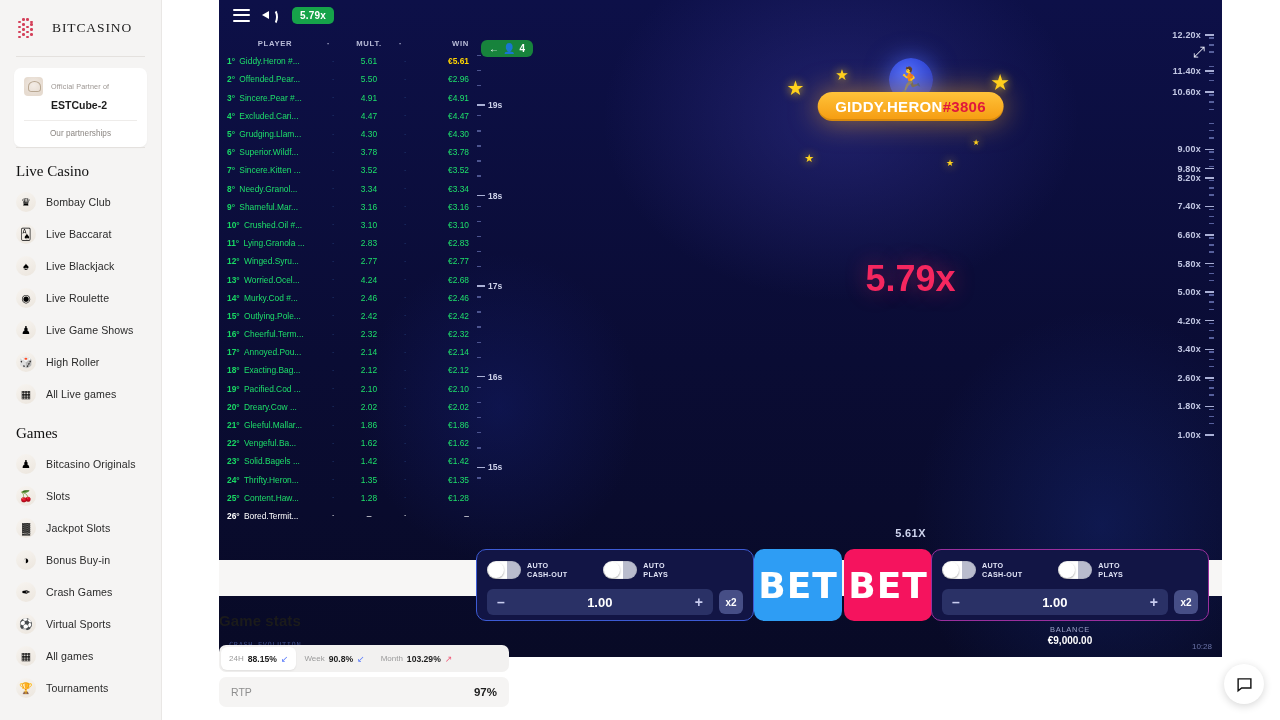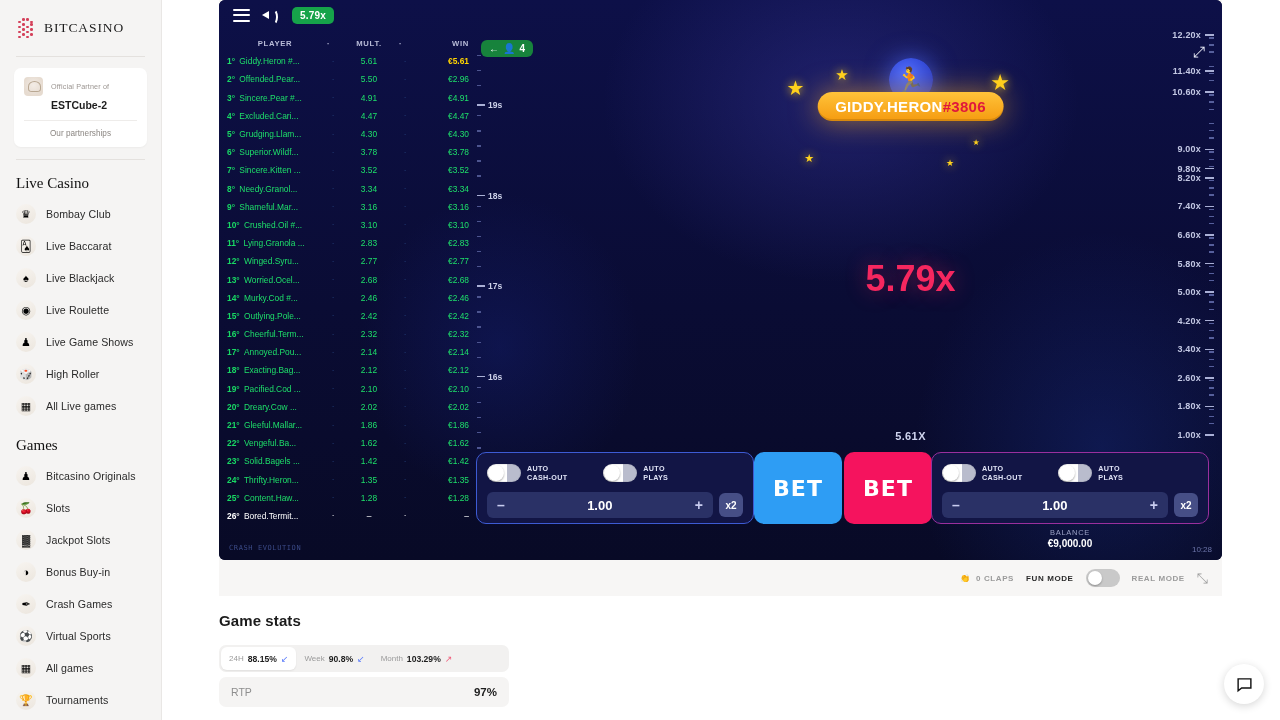--- a/index.html
+++ b/index.html
@@ -13,34 +13,34 @@
 
   
   .sidebar {
     width: 162px; height: 720px;
     background: #f5f4f3;
     border-right: 1px solid #e9e7e5;
     padding: 0 14px;
     overflow: hidden;
     flex: 0 0 162px;
   }
-  .brand { display: flex; align-items: center; gap: 8px; height: 56px; padding-left: 4px; }
+  .brand { display: flex; align-items: center; gap: 16px; height: 56px; padding-left: 4px; }
   .brand-mark { width: 18px; height: 20px; position: relative; flex: 0 0 18px; }
   .brand-mark i {
     position: absolute; width: 2.6px; height: 2.6px; border-radius: 50%;
     background: #d4415a;
   }
   .brand-name {
     font-family: "Liberation Serif", serif;
     font-size: 13.5px; letter-spacing: 0.9px; color: #1c1c1c; font-weight: 400;
   }
   .hr { height: 1px; background: #e4e1de; margin: 0 2px; }
 
   .partner-card {
-    background: #fff; border-radius: 7px; margin: 11px 0 12px;
+    background: #fff; border-radius: 7px; margin: 11px 0 0;
     padding: 9px 10px 0; box-shadow: 0 1px 2px rgba(0,0,0,.04);
   }
   .partner-top { display: flex; align-items: center; gap: 8px; }
   .partner-logo {
     width: 19px; height: 19px; border-radius: 4px; flex: 0 0 19px;
     background: radial-gradient(circle at 50% 42%, #f3ece6 0%, #e6dbd0 70%);
     position: relative;
   }
   .partner-logo::after {
     content: ""; position: absolute; left: 4px; top: 4px; width: 11px; height: 9px;
@@ -68,23 +68,23 @@
   .nav-label { font-size: 10.6px; color: #2a2a2a; letter-spacing: .1px; }
 
   
   .main { flex: 1; position: relative; background: #fff; overflow: hidden; }
 
   .game-shell {
     position: absolute; left: 57px; top: 0; width: 1003px; height: 596px;
     background: #f7f6f5;
   }
   .game-frame {
-    position: absolute; left: 0; top: 0; width: 1003px; height: 560px;
+    position: absolute; left: 0; top: 0; width: 1003px; height: 657px;
     background: #0a0f3d; overflow: hidden;
-    border-radius: 6px;
+    border-radius: 0;
   }
   .game-frame::before {
     content: ""; position: absolute; inset: 0;
     background:
       radial-gradient(ellipse 340px 260px at 62% 18%, rgba(62,60,170,.40), transparent 70%),
       radial-gradient(ellipse 260px 300px at 88% 80%, rgba(30,60,170,.28), transparent 72%),
       radial-gradient(ellipse 200px 220px at 28% 62%, rgba(25,40,140,.30), transparent 70%),
       linear-gradient(180deg,#0d1048 0%, #0a0c34 55%, #080a26 100%);
   }
 
@@ -227,21 +227,21 @@
   }
   .amt-field .sgn { color: #c9cdf0; font-size: 14px; font-weight: 700; cursor: pointer; }
   .amt-val { color: #fff; font-size: 13px; font-weight: 700; }
   .x2 {
     width: 24px; height: 24px; border-radius: 6px; background: #464e86; color: #fff;
     font-size: 10px; font-weight: 700; display: flex; align-items: center; justify-content: center; cursor: pointer;
   }
   .bet-btn {
     position: absolute; top: 2px; width: 88px; height: 72px; border-radius: 10px;
     display: flex; align-items: center; justify-content: center;
-    font-size: 22px; font-weight: 800; color: #fff; letter-spacing: 1px; cursor: pointer;
+    font-size: 36px; font-weight: 800; color: #fff; letter-spacing: 1px; cursor: pointer;
     font-family: "DejaVu Sans", sans-serif;
   }
   .bet-blue { left: 535px; background: #2e9df4; }
   .bet-pink { left: 625px; background: #f5135e; }
   .balance { position: absolute; left: 712px; width: 278px; top: 78px; text-align: center; }
   .balance .bl { font-size: 7.5px; color: #9aa0c4; letter-spacing: .7px; }
   .balance .bv { font-size: 10px; color: #fff; font-weight: 700; margin-top: 1px; }
   .clock { position: absolute; right: 10px; bottom: 6px; font-size: 8px; color: #6b74a8; }
 
   
@@ -504,21 +504,21 @@
               <div class="lb-row">
                 <span class="c-player"><span class="c-rank">12°</span>&nbsp;Winged.Syru...</span>
                 <span class="dot">·</span>
                 <span class="c-mult">2.77</span>
                 <span class="dot">·</span>
                 <span class="c-win">€2.77</span>
               </div>
               <div class="lb-row">
                 <span class="c-player"><span class="c-rank">13°</span>&nbsp;Worried.Ocel...</span>
                 <span class="dot">·</span>
-                <span class="c-mult">2.68</span>
+                <span class="c-mult">4.24</span>
                 <span class="dot">·</span>
                 <span class="c-win">€2.68</span>
               </div>
               <div class="lb-row">
                 <span class="c-player"><span class="c-rank">14°</span>&nbsp;Murky.Cod #...</span>
                 <span class="dot">·</span>
                 <span class="c-mult">2.46</span>
                 <span class="dot">·</span>
                 <span class="c-win">€2.46</span>
               </div>

